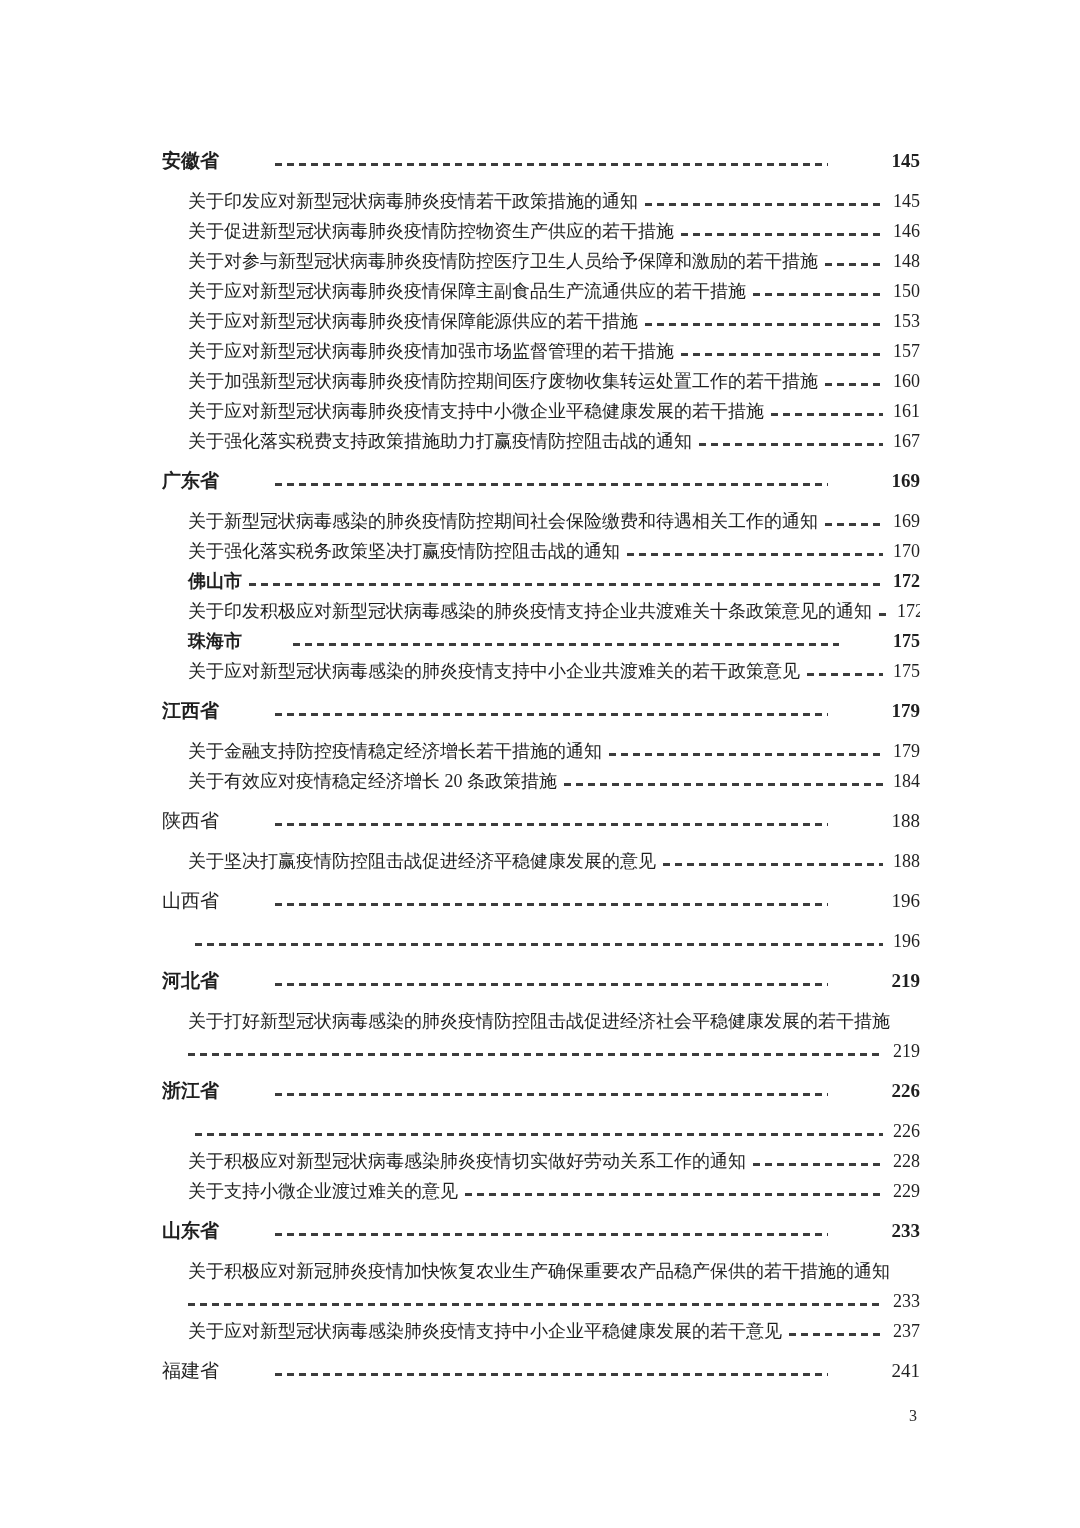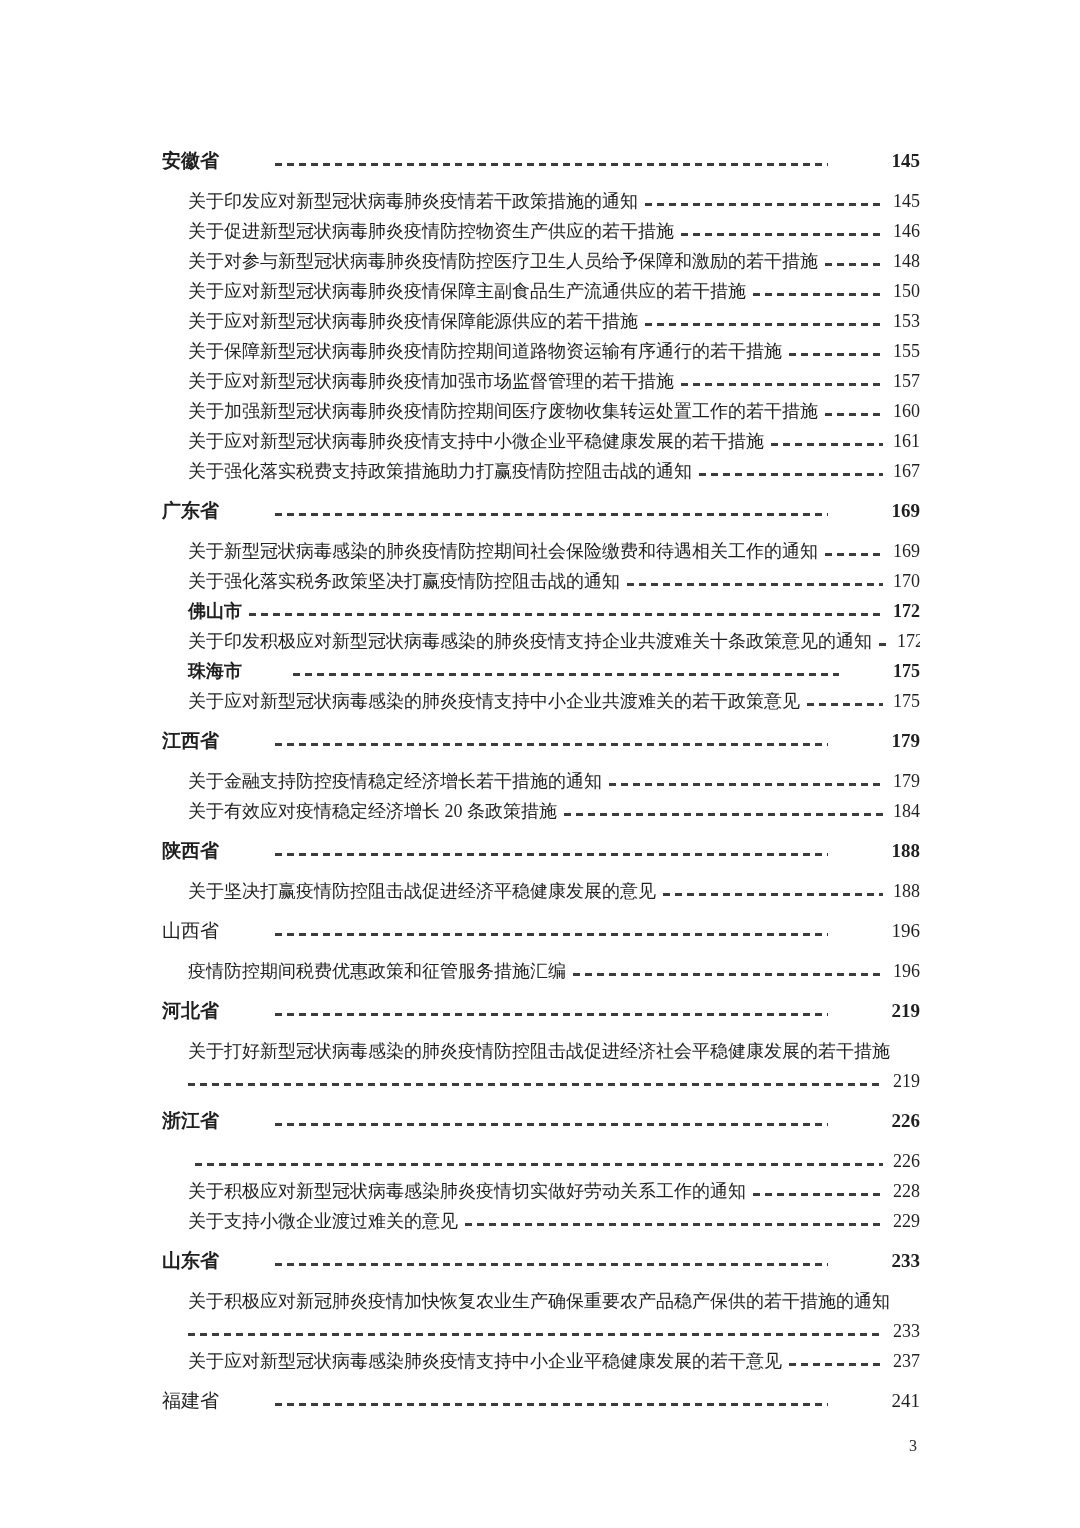--- a/index.html
+++ b/index.html
@@ -86,25 +86,20 @@
     <span class="label">关于应对新型冠状病毒肺炎疫情保障主副食品生产流通供应的若干措施</span>
     <span class="leader"></span>
     <span class="num">150</span>
   </div>
       <div class="row lv2">
     <span class="label">关于应对新型冠状病毒肺炎疫情保障能源供应的若干措施</span>
     <span class="leader"></span>
     <span class="num">153</span>
   </div>
       <div class="row lv2">
-    <span class="label">关于保障新型冠状病毒肺炎疫情防控期间道路物资运输有序通行的若干措施</span>
-    <span class="leader"></span>
-    <span class="num">155</span>
-  </div>
-      <div class="row lv2">
     <span class="label">关于应对新型冠状病毒肺炎疫情加强市场监督管理的若干措施</span>
     <span class="leader"></span>
     <span class="num">157</span>
   </div>
       <div class="row lv2">
     <span class="label">关于加强新型冠状病毒肺炎疫情防控期间医疗废物收集转运处置工作的若干措施</span>
     <span class="leader"></span>
     <span class="num">160</span>
   </div>
       <div class="row lv2">
@@ -160,37 +155,36 @@
       <div class="row lv2">
     <span class="label">关于金融支持防控疫情稳定经济增长若干措施的通知</span>
     <span class="leader"></span>
     <span class="num">179</span>
   </div>
       <div class="row lv2">
     <span class="label">关于有效应对疫情稳定经济增长 20 条政策措施</span>
     <span class="leader"></span>
     <span class="num">184</span>
   </div>
-      <div class="row lv1" style="font-weight: 700; align-items: flex-end;">
+      <div class="row lv1" style="font-weight: 400; align-items: flex-end;">
     <span class="label">陕西省</span>
     <span class="leader"></span>
     <span class="num">188</span>
   </div>
       <div class="row lv2">
     <span class="label">关于坚决打赢疫情防控阻击战促进经济平稳健康发展的意见</span>
     <span class="leader"></span>
     <span class="num">188</span>
   </div>
       <div class="row lv1" style="font-weight: 400;">
     <span class="label">山西省</span>
     <span class="leader"></span>
     <span class="num">196</span>
   </div>
       <div class="row lv2">
-    <span class="label">疫情防控期间税费优惠政策和征管服务措施汇编</span>
     <span class="leader"></span>
     <span class="num">196</span>
   </div>
       <div class="row lv1" style="font-weight: 700;">
     <span class="label">河北省</span>
     <span class="leader"></span>
     <span class="num">219</span>
   </div>
       <div class="row lv2 wrap-first">
     <span class="label">关于打好新型冠状病毒感染的肺炎疫情防控阻击战促进经济社会平稳健康发展的若干措施</span>

